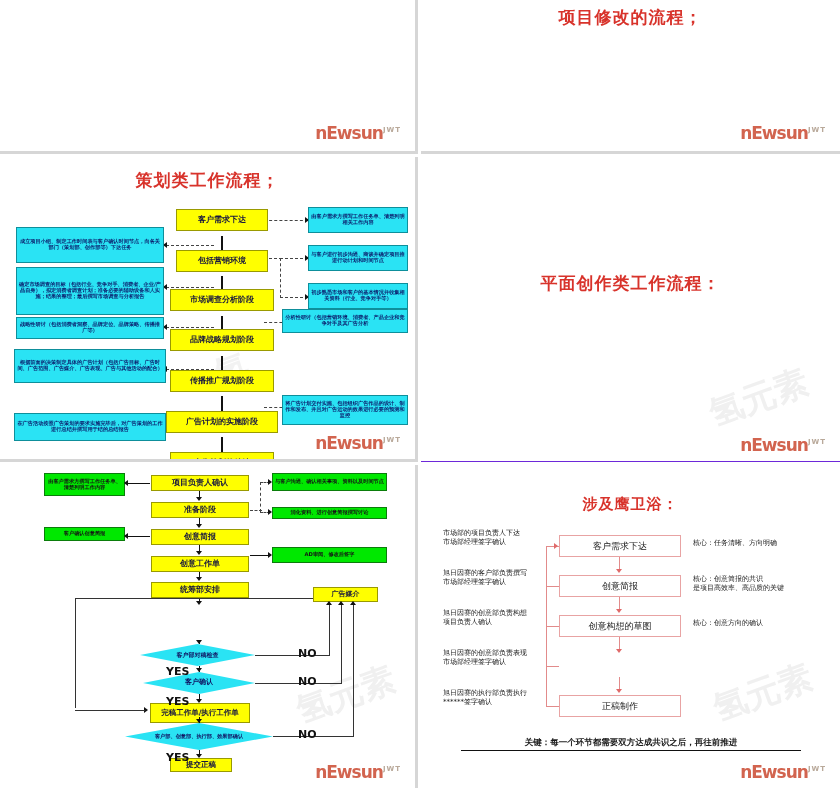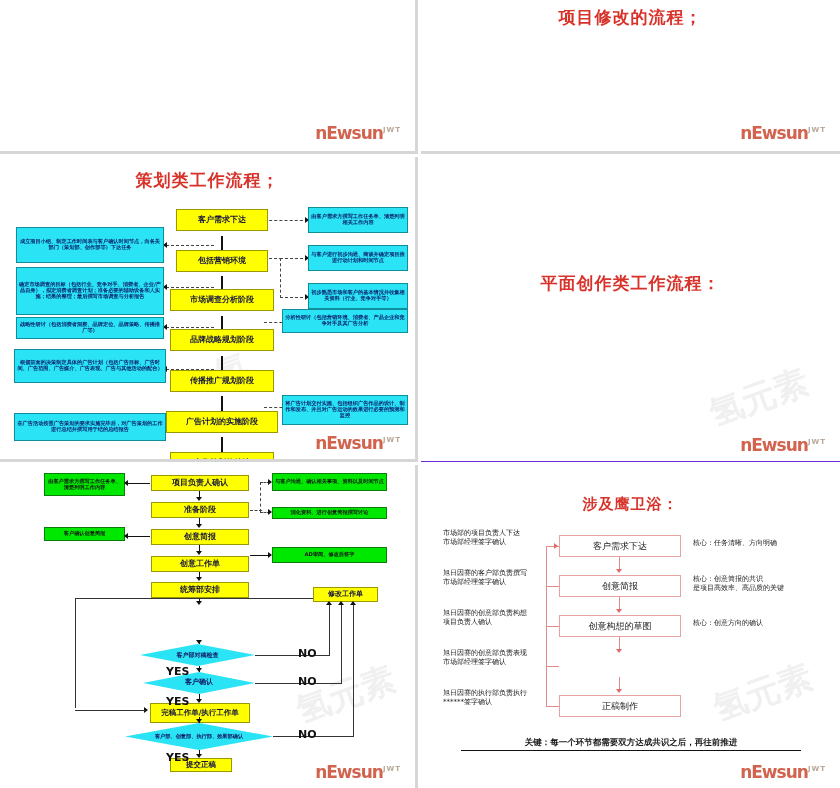--- a/index.html
+++ b/index.html
@@ -173,21 +173,21 @@
 
     <div class="ln" style="left:199px;top:133px;width:1px;height:5px;"></div>
     <div class="arw arw-dn" style="left:196px;top:136px;"></div>
 
     <div class="ln" style="left:75px;top:133px;width:1px;height:1px;"></div>
     <div class="gln" style="left:75px;top:133px;width:152px;height:1px;"></div>
     <div class="gln" style="left:226px;top:133px;width:100px;height:1px;"></div>
     <div class="gln" style="left:75px;top:133px;width:1px;height:110px;"></div>
     <div class="gln" style="left:325px;top:125px;width:1px;height:9px;"></div>
 
-    <div class="bx ye" style="left:313px;top:122px;width:65px;height:15px;font-size:7px;">修改工作单</div>
+    <div class="bx ye" style="left:313px;top:122px;width:65px;height:15px;font-size:7px;">广告媒介</div>
 
     <div class="dia" style="left:140px;top:179px;width:115px;height:22px;font-size:6px;">客户部对稿检查</div>
     <div class="ln" style="left:199px;top:176px;width:1px;height:3px;"></div>
     <div class="arw arw-dn" style="left:196px;top:175px;"></div>
 
     <div class="dia" style="left:143px;top:207px;width:112px;height:22px;font-size:7px;">客户确认</div>
     <div class="ln" style="left:199px;top:201px;width:1px;height:6px;"></div>
     <div class="arw arw-dn" style="left:196px;top:203px;"></div>
     <div class="yn" style="left:166px;top:200px;">YES</div>
 

